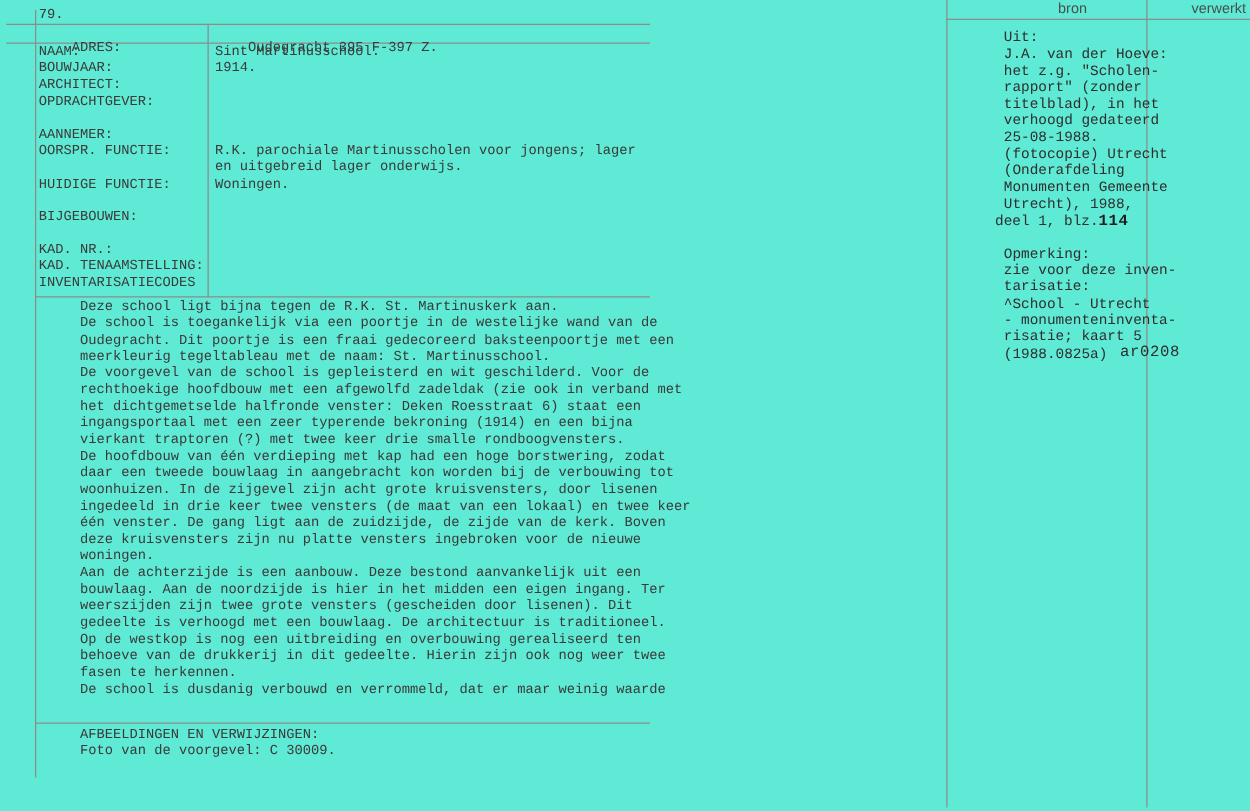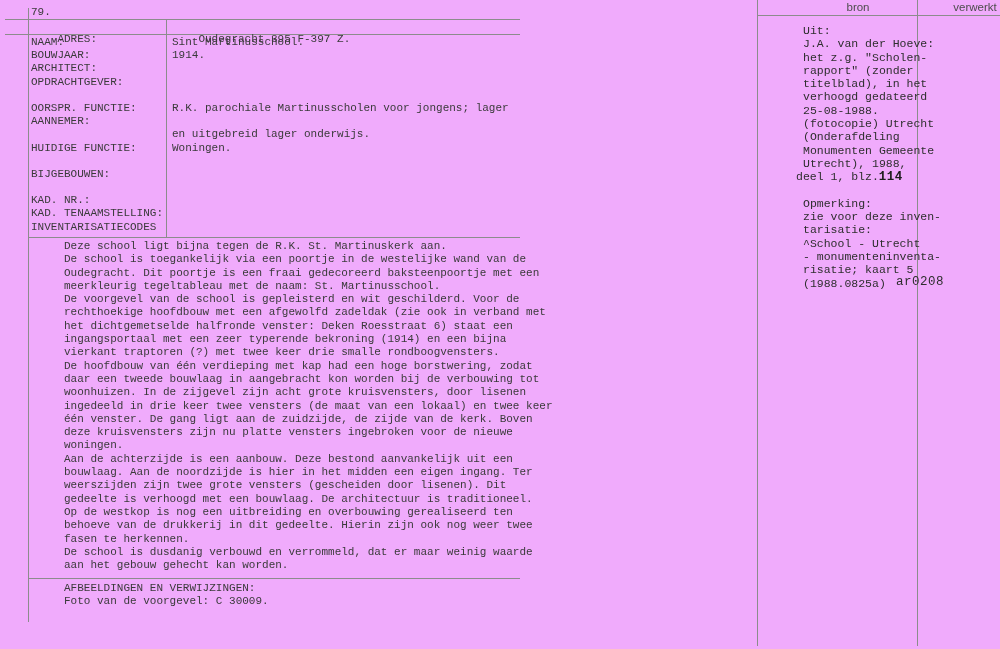--- a/index.html
+++ b/index.html
@@ -1,20 +1,20 @@
 <!DOCTYPE html>
 <html><head>
 <meta charset="utf-8">
 <style>
   html, body { margin: 0; padding: 0; }
   .page {
     position: relative;
     width: 1000px;
     height: 649px;
-    background: #f0abfc;
+    background: #5eead4;
     overflow: hidden;
     font-family: "Liberation Mono", monospace;
     color: #3a3a3a;
   }
   .ln { position: absolute; background: #8c8c8c; }
   .tline { height: 13.3px; white-space: pre; padding-left: 33px; }
 
   
   .page-num { position: absolute; left: 31px; top: 6px; font-size: 11px; white-space: pre; }
   .adres-row { position: absolute; left: 31px; top: 21px; font-size: 11px; white-space: pre; }
@@ -65,23 +65,23 @@
       <div class="frow"><span class="flabel">NAAM:</span><span>Sint Martinusschool.</span></div>
 
       <div class="frow"><span class="flabel">BOUWJAAR:</span><span>1914.</span></div>
 
       <div class="frow"><span class="flabel">ARCHITECT:</span><span></span></div>
 
       <div class="frow"><span class="flabel">OPDRACHTGEVER:</span><span></span></div>
 
       <div class="frow"><span class="flabel"></span><span></span></div>
 
+      <div class="frow"><span class="flabel">AANNEMER:</span><span></span></div>
+
       <div class="frow"><span class="flabel">OORSPR. FUNCTIE:</span><span>R.K. parochiale Martinusscholen voor jongens; lager</span></div>
-
-      <div class="frow"><span class="flabel">AANNEMER:</span><span></span></div>
 
       <div class="frow"><span class="flabel"></span><span>en uitgebreid lager onderwijs.</span></div>
 
       <div class="frow"><span class="flabel">HUIDIGE FUNCTIE:</span><span>Woningen.</span></div>
 
       <div class="frow"><span class="flabel"></span><span></span></div>
 
       <div class="frow"><span class="flabel">BIJGEBOUWEN:</span><span></span></div>
 
       <div class="frow"><span class="flabel"></span><span></span></div>
@@ -136,21 +136,20 @@
       <div class="tline">gedeelte is verhoogd met een bouwlaag. De architectuur is traditioneel.</div>
 
       <div class="tline">Op de westkop is nog een uitbreiding en overbouwing gerealiseerd ten</div>
 
       <div class="tline">behoeve van de drukkerij in dit gedeelte. Hierin zijn ook nog weer twee</div>
 
       <div class="tline">fasen te herkennen.</div>
 
       <div class="tline">De school is dusdanig verbouwd en verrommeld, dat er maar weinig waarde</div>
 
-      <div class="tline">aan het gebouw gehecht kan worden.</div>
     </div>
 
   <div class="refs">
     <div class="tline">AFBEELDINGEN EN VERWIJZINGEN:</div>
     <div>
 
         <div class="tline">Foto van de voorgevel: C 30009.</div>
       </div>
   </div>
 

